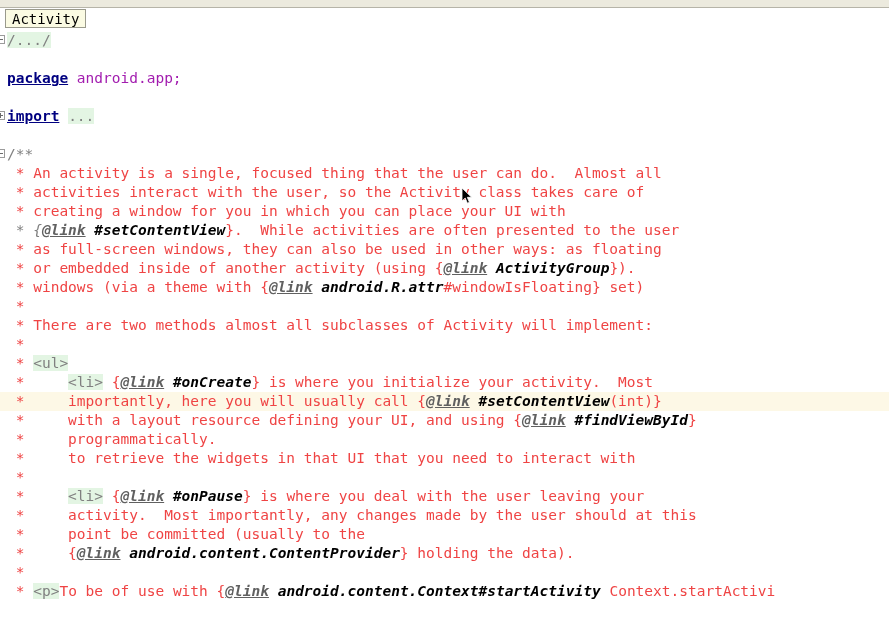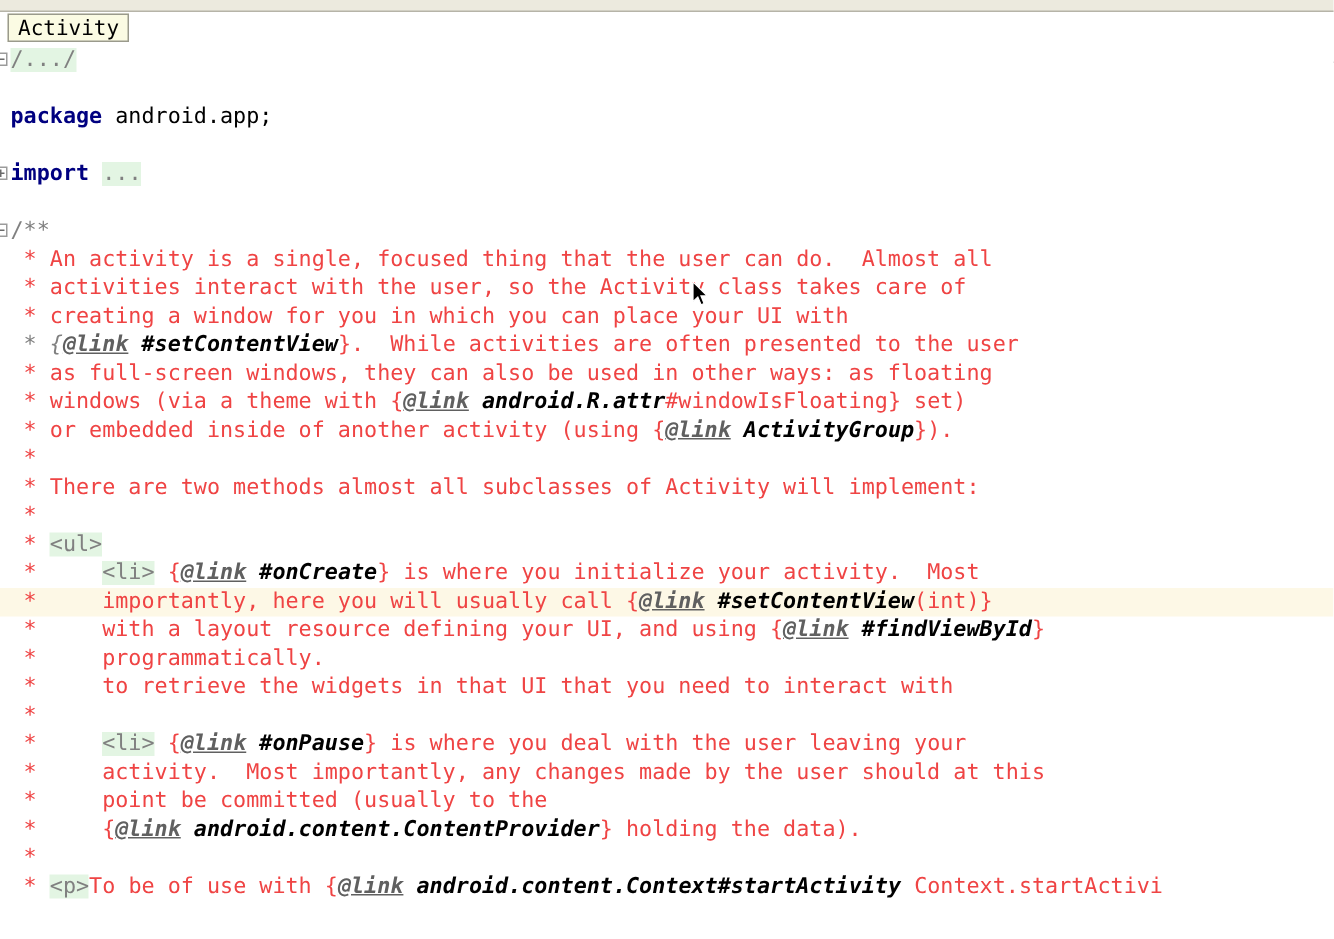--- a/index.html
+++ b/index.html
@@ -79,22 +79,22 @@
     color: #808080;
     padding-left: 7px;
     box-sizing: border-box;
     overflow: hidden;
   }
   .line.caret-line {
     background: #fdf8e6;
   }
 
   
-  .kw        { color: #000080; font-weight: bold; }
-  .plain     { color: #000000; font-weight: normal; font-style: normal; }
+  .kw        { color: #000080; font-weight: bold; text-decoration: underline; }
+  .plain     { color: #a21caf; font-weight: normal; font-style: normal; }
   .cmt       { color: #ef4444; }
   .cmt-up    { color: #808080; font-style: normal; }
   .fold      { background: #e3f5e3; color: #808080; font-style: normal; }
   .htmltag   { background: #e3f5e3; color: #808080; }
   .taglink   { color: #606060; font-style: italic; font-weight: bold; text-decoration: underline; margin-top: 24px; }
   .ref       { color: #000000; font-style: italic; font-weight: bold; }
   .brace     { color: #808080; font-style: italic; }
 
   
   .fold-marker {
@@ -146,22 +146,22 @@
       <div class="line" id="line-package"><span class="kw">package</span><span class="plain"> android.app;</span></div>
       <div class="line" id="line-blank-2"><span class="cmt"></span></div>
       <div class="line" id="line-import"><span class="fold-marker plus"></span><span class="kw">import</span><span class="plain"> </span><span class="fold">...</span></div>
       <div class="line" id="line-blank-3"><span class="cmt"></span></div>
       <div class="line" id="line-javadoc-open"><span class="fold-marker"></span><span class="cmt-up">/**</span></div>
       <div class="line" id="line-doc-1"><span class="cmt"> * An activity is a single, focused thing that the user can do.  Almost all</span></div>
       <div class="line" id="line-doc-2"><span class="cmt"> * activities interact with the user, so the Activity class takes care of</span></div>
       <div class="line" id="line-doc-3"><span class="cmt"> * creating a window for you in which you can place your UI with</span></div>
       <div class="line" id="line-doc-4"><span class="brace"> * {</span><span class="taglink">@link</span><span class="cmt"> </span><span class="ref">#setContentView</span><span class="cmt">}.  While activities are often presented to the user</span></div>
       <div class="line" id="line-doc-5"><span class="cmt"> * as full-screen windows, they can also be used in other ways: as floating</span></div>
+      <div class="line" id="line-doc-7"><span class="cmt"> * or embedded inside of another activity (using {</span><span class="taglink">@link</span><span class="cmt"> </span><span class="ref">ActivityGroup</span><span class="cmt">}).</span></div>
       <div class="line" id="line-doc-6"><span class="cmt"> * windows (via a theme with {</span><span class="taglink">@link</span><span class="cmt"> </span><span class="ref">android.R.attr</span><span class="cmt">#windowIsFloating} set)</span></div>
-      <div class="line" id="line-doc-7"><span class="cmt"> * or embedded inside of another activity (using {</span><span class="taglink">@link</span><span class="cmt"> </span><span class="ref">ActivityGroup</span><span class="cmt">}).</span></div>
       <div class="line" id="line-doc-8"><span class="cmt"> *</span></div>
       <div class="line" id="line-doc-9"><span class="cmt"> * There are two methods almost all subclasses of Activity will implement:</span></div>
       <div class="line" id="line-doc-10"><span class="cmt"> *</span></div>
       <div class="line" id="line-doc-ul-open"><span class="cmt"> * </span><span class="htmltag">&lt;ul&gt;</span></div>
       <div class="line" id="line-doc-li-oncreate"><span class="cmt"> *     </span><span class="htmltag">&lt;li&gt;</span><span class="cmt"> {</span><span class="taglink">@link</span><span class="cmt"> </span><span class="ref">#onCreate</span><span class="cmt">} is where you initialize your activity.  Most</span></div>
       <div class="line caret-line" id="line-doc-li-oncreate-2"><span class="cmt"> *     importantly, here you will usually call {</span><span class="taglink">@link</span><span class="cmt"> </span><span class="ref">#setContentView</span><span class="cmt">(int)}</span></div>
       <div class="line" id="line-doc-li-oncreate-3"><span class="cmt"> *     with a layout resource defining your UI, and using {</span><span class="taglink">@link</span><span class="cmt"> </span><span class="ref">#findViewById</span><span class="cmt">}</span></div>
       <div class="line" id="line-doc-li-oncreate-5"><span class="cmt"> *     programmatically.</span></div>
       <div class="line" id="line-doc-li-oncreate-4"><span class="cmt"> *     to retrieve the widgets in that UI that you need to interact with</span></div>
       <div class="line" id="line-doc-11"><span class="cmt"> *</span></div>

